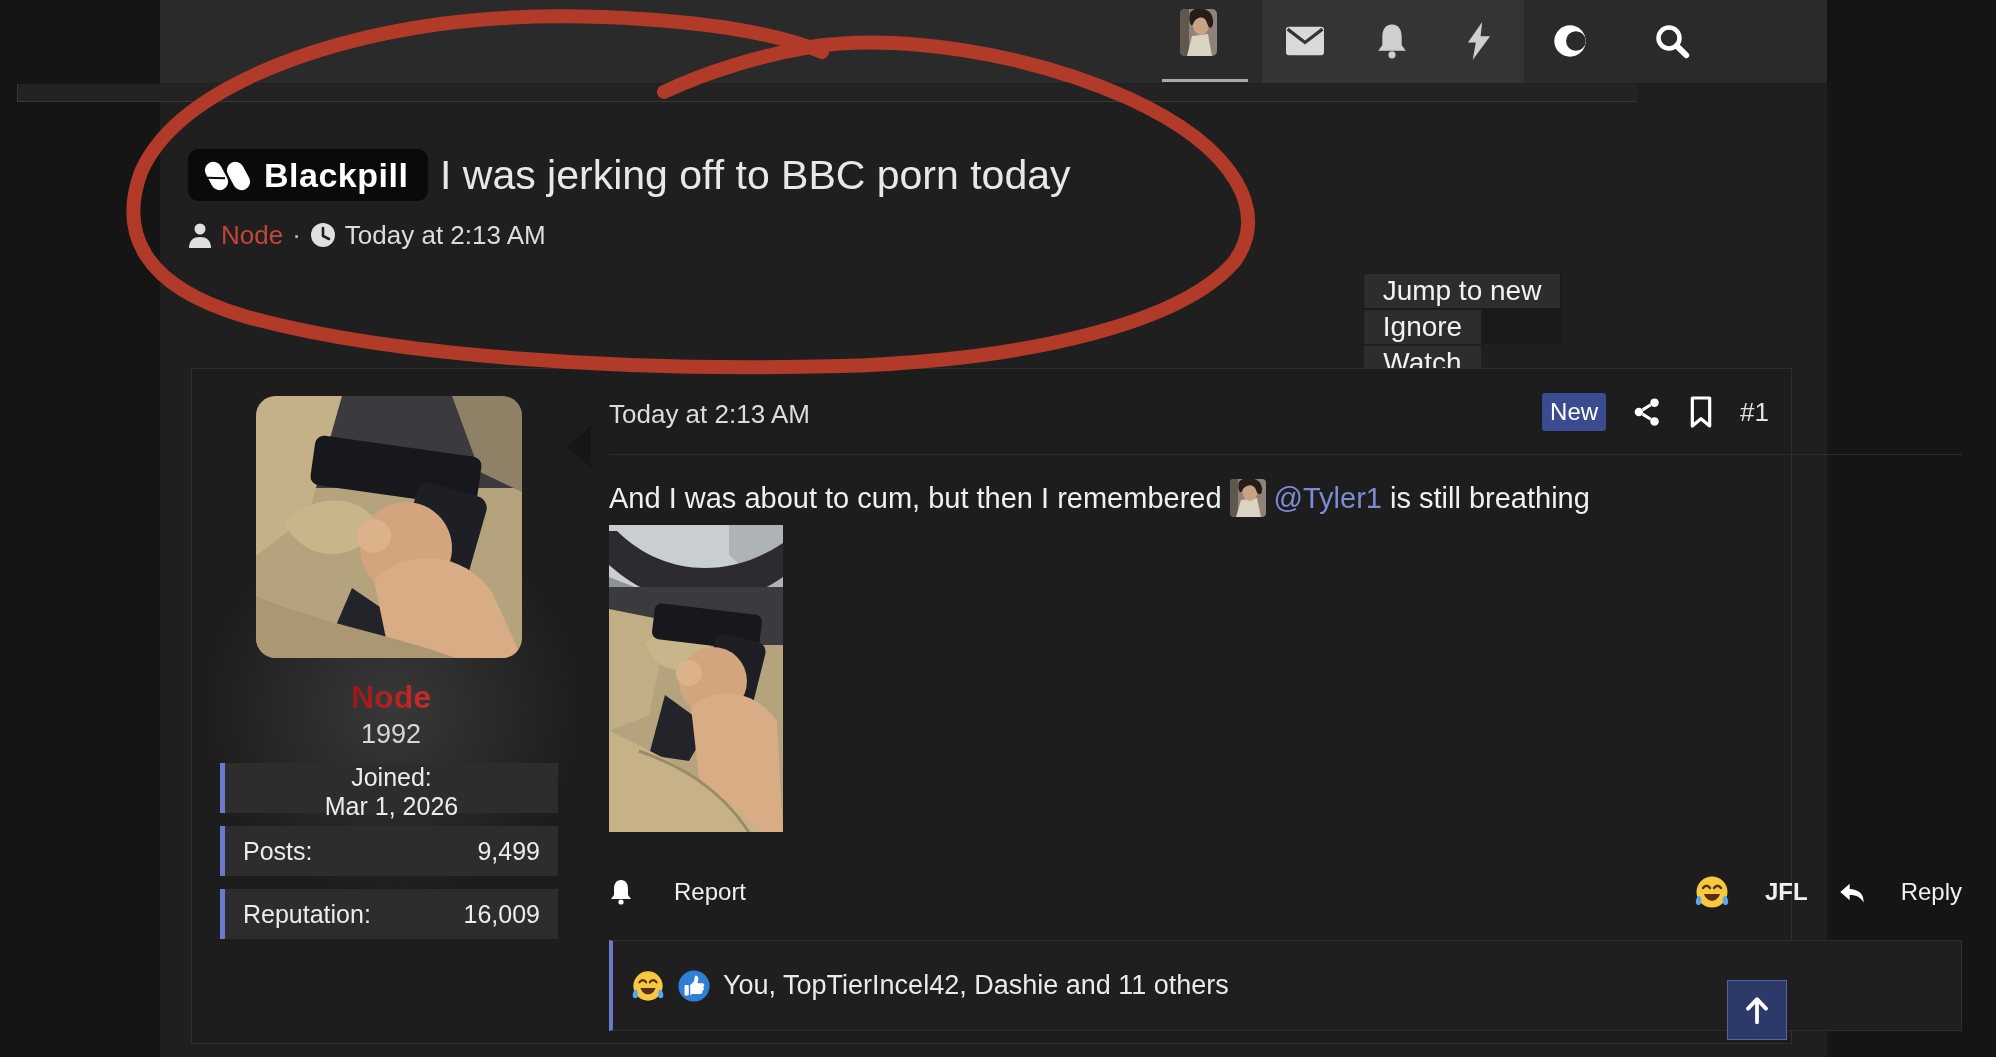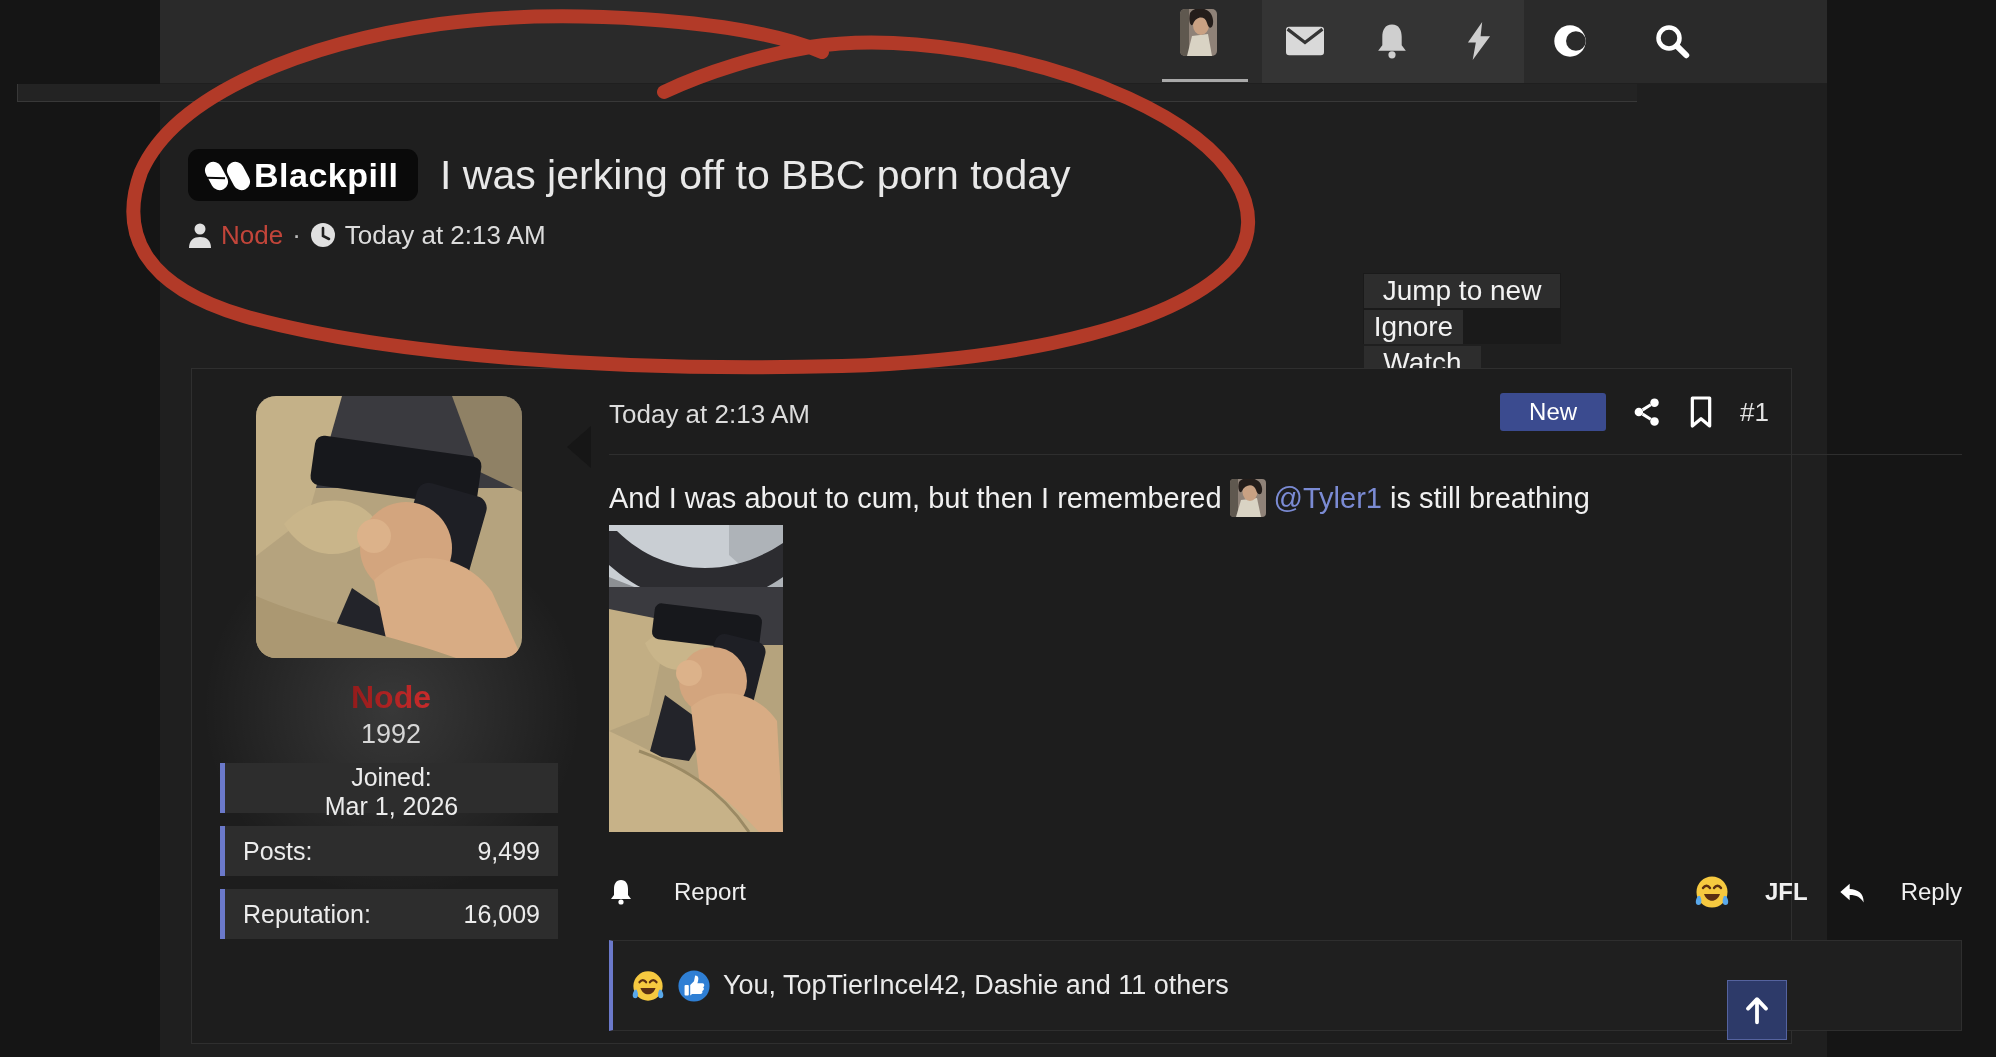--- a/index.html
+++ b/index.html
@@ -14,48 +14,48 @@
   #nav{left:160px;top:0;width:1667px;height:83px;background:#2a2a2a;}
   #nav-panel{left:1102px;top:0;width:262px;height:83px;background:#343434;}
   .nav-icon{top:18px;width:46px;height:46px;display:flex;align-items:center;justify-content:center;}
   #nav-avatar{left:1020px;top:9px;width:37px;height:47px;border-radius:5px;overflow:hidden;}
   #nav-underline{left:1002px;top:79px;width:86px;height:3px;background:#a9a9a9;}
 
   
   #subbar{left:17px;top:84px;width:1619px;height:17px;border-bottom:1px solid #383838;border-left:1px solid #383838;background:#232323;}
 
   
-  #badge{left:188px;top:149px;height:52px;background:#0a0a0a;border-radius:11px;display:flex;align-items:center;padding:0 20px 0 16px;}
+  #badge{left:188px;top:149px;height:52px;background:#0a0a0a;border-radius:11px;display:flex;align-items:center;gap:10px;padding:0 20px 0 16px;}
   #badge-label{color:#ffffff;font-size:34px;font-weight:bold;letter-spacing:.5px;}
   #thread-title{left:440px;top:152px;font-size:41px;color:#e8e8e8;white-space:nowrap;}
   #meta{left:188px;top:218px;height:34px;display:flex;align-items:center;gap:9px;}
   .meta-txt{font-size:26px;color:#dcdcdc;}
   #meta-author{color:#c2453a;}
   #meta-dot{color:#bdbdbd;}
 
   
   #actions{left:1363px;top:273px;height:69px;display:flex;background:#1a1a1a;gap:2px;border:1px solid #1a1a1a;flex-direction:column;}
   .action-btn{background:#2d2d2d;color:#f2f2f2;font-size:28px;display:flex;align-items:center;justify-content:center;border:none;}
-  .action-btn.b1{width:196px;} .action-btn.b2{width:99px;} .action-btn.b3{width:117px;}
+  .action-btn.b1{width:196px;} .action-btn.b2{width:117px;} .action-btn.b3{width:117px;}
 
   
   #card{left:191px;top:368px;width:1601px;height:676px;background:#1d1d1d;border:1px solid #2f2f2f;box-sizing:border-box;}
   #sidebar-glow{left:0;top:200px;width:400px;height:476px;background:radial-gradient(circle 270px at 200px 140px, rgba(255,255,255,0.12), rgba(255,255,255,0) 70%);}
   #post-avatar{left:64px;top:27px;width:266px;height:262px;border-radius:20px;overflow:hidden;}
   #bubble-tail{left:375px;top:57px;width:0;height:0;border-top:21px solid transparent;border-bottom:21px solid transparent;border-right:24px solid #161616;}
   #user-name{left:0;top:310px;width:398px;text-align:center;font-size:32px;font-weight:bold;background:linear-gradient(90deg,#4a0d0d 18%,#a31f1f 45%,#e23434 70%);-webkit-background-clip:text;background-clip:text;color:transparent;}
   #user-year{left:0;top:350px;width:398px;text-align:center;font-size:27px;color:#d6d6d6;}
   .stat-row{left:28px;width:338px;height:50px;background:#2d2d2d;border-left:5px solid #6b79ca;box-sizing:border-box;display:flex;align-items:center;justify-content:space-between;padding:0 18px;}
   .stat-row .lbl,.stat-row .val{font-size:25px;color:#ececec;}
   #stat-0{top:394px;flex-direction:column;} #stat-1{top:457px;} #stat-2{top:520px;}
 
   
   #post-header-time{left:417px;top:30px;font-size:26px;color:#dcdcdc;}
   #post-header-right{right:22px;top:24px;display:flex;align-items:center;gap:26px;}
-  #new-badge{background:#3b4b8f;color:#ffffff;font-size:24px;padding:5px 29px;border-radius:3px;}
+  #new-badge{background:#3b4b8f;color:#ffffff;font-size:24px;padding:5px 8px;border-radius:3px;}
   #post-number{font-size:26px;color:#e2e2e2;}
   #header-sep{left:417px;top:85px;width:1353px;height:1px;background:#2e2e2e;}
 
   #post-body{left:417px;top:110px;width:1353px;font-size:29px;color:#f0f0f0;display:flex;align-items:center;flex-wrap:wrap;gap:8px;}
   #inline-avatar{width:36px;height:38px;border-radius:4px;overflow:hidden;display:inline-block;vertical-align:middle;}
   #mention{color:#7b8bd4;}
 
   #post-image{left:417px;top:156px;width:174px;height:307px;overflow:hidden;}
 
   #post-footer{left:417px;top:503px;width:1353px;height:40px;display:flex;align-items:center;}

